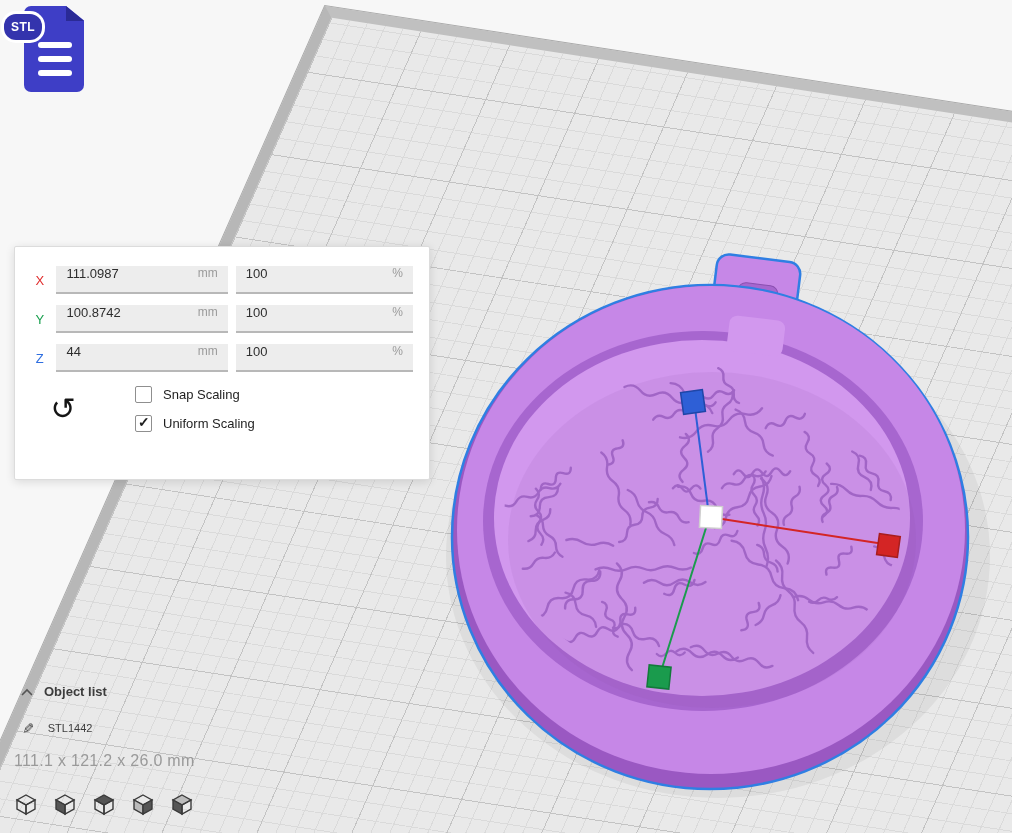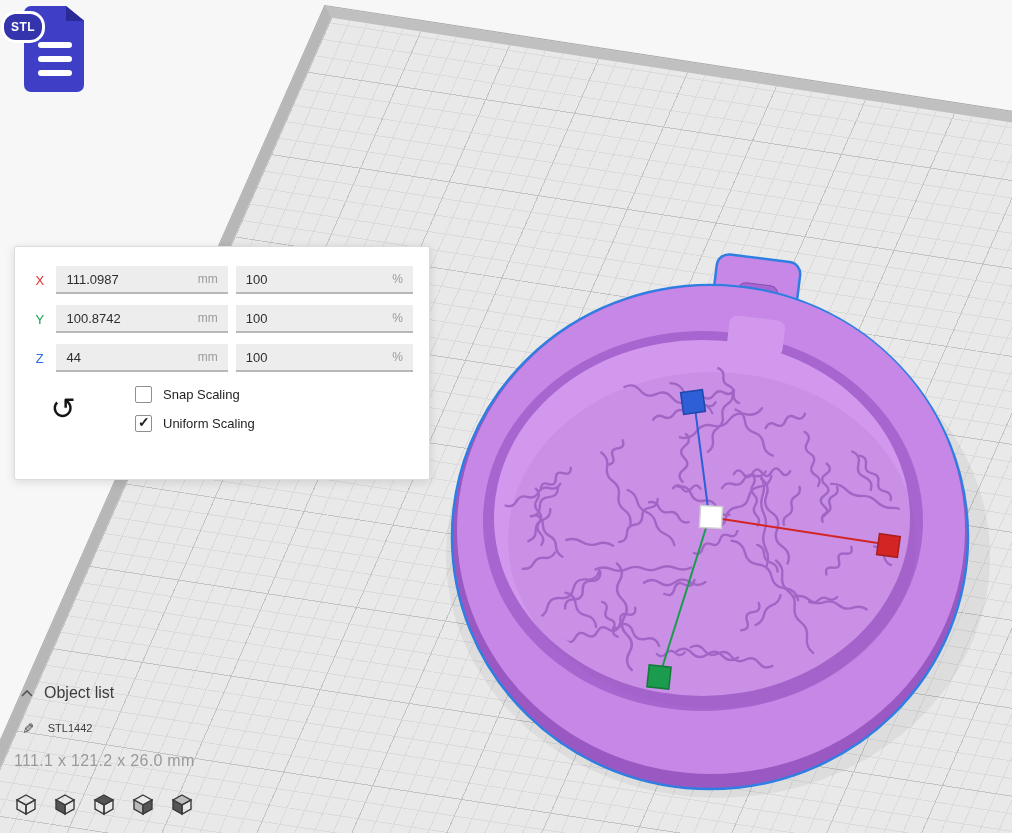--- a/index.html
+++ b/index.html
@@ -53,21 +53,21 @@
     position:absolute;left:14px;top:246px;width:416px;height:234px;
     background:#ffffff;border:1px solid #dcdcdc;border-radius:2px;
     box-shadow:0 2px 10px rgba(0,0,0,.12);
     box-sizing:border-box;padding:19px 16px 0 16px;z-index:20;
   }
   .srow{display:flex;align-items:center;gap:8px;margin-bottom:11px;}
   .axis-label{width:18px;text-align:center;font-size:13px;}
   .axis-x{color:#e02d2d}.axis-y{color:#1aa04f}.axis-z{color:#2e6ee0}
   .field{
     position:relative;background:#ededed;border-bottom:2px solid #b8b8b8;
-    height:28px;display:flex;align-items:center;padding:0 10px;
+    height:28px;display:flex;align-items:flex-start;padding:0 10px;
     font-size:13px;color:#2e2e2e;box-sizing:border-box;cursor:text;
   }
   .field.mm{width:176px;}
   .field.pct{width:182px;margin-left:0;}
   .unit{margin-left:auto;color:#9b9b9b;font-size:12px;}
   .controls{display:flex;align-items:center;margin-top:14px;}
   .reset-btn{
     width:64px;text-align:center;font-size:30px;line-height:30px;color:#151515;
     cursor:pointer;user-select:none;background:none;border:none;
     font-family:"DejaVu Sans", sans-serif;
@@ -78,21 +78,21 @@
     width:17px;height:17px;border:1px solid #8f8f8f;background:#fff;
     border-radius:2px;position:relative;display:inline-block;box-sizing:border-box;
   }
   .checkbox.on::after{
     content:"✓";position:absolute;left:2px;top:-2px;font-size:14px;
     font-weight:bold;color:#1e1e1e;
   }
   .check-label{font-size:13px;color:#1e1e1e;}
   
   .objlist-header{position:absolute;left:20px;top:684px;display:flex;align-items:center;gap:10px;cursor:pointer;}
-  .objlist-header .txt{font-size:16px;color:#3c3c3c;}
+  .objlist-header .txt{font-size:13px;color:#3c3c3c;font-weight:bold;}
   .obj-row{position:absolute;left:22px;top:720px;display:flex;align-items:center;gap:14px;cursor:pointer;}
   .obj-row .pencil{font-size:14px;color:#444;transform:rotate(90deg);}
   .obj-row .txt{font-size:11px;color:#3c3c3c;}
   .dims{position:absolute;left:14px;top:752px;font-size:16px;color:#9a9a9a;letter-spacing:.3px;}
   .view-icons{position:absolute;left:12px;top:788px;display:flex;gap:11px;}
   .view-btn{width:28px;height:32px;display:flex;align-items:center;justify-content:center;cursor:pointer;background:none;border:none;padding:0;}
 </style>
 </head>
 <body>
 

